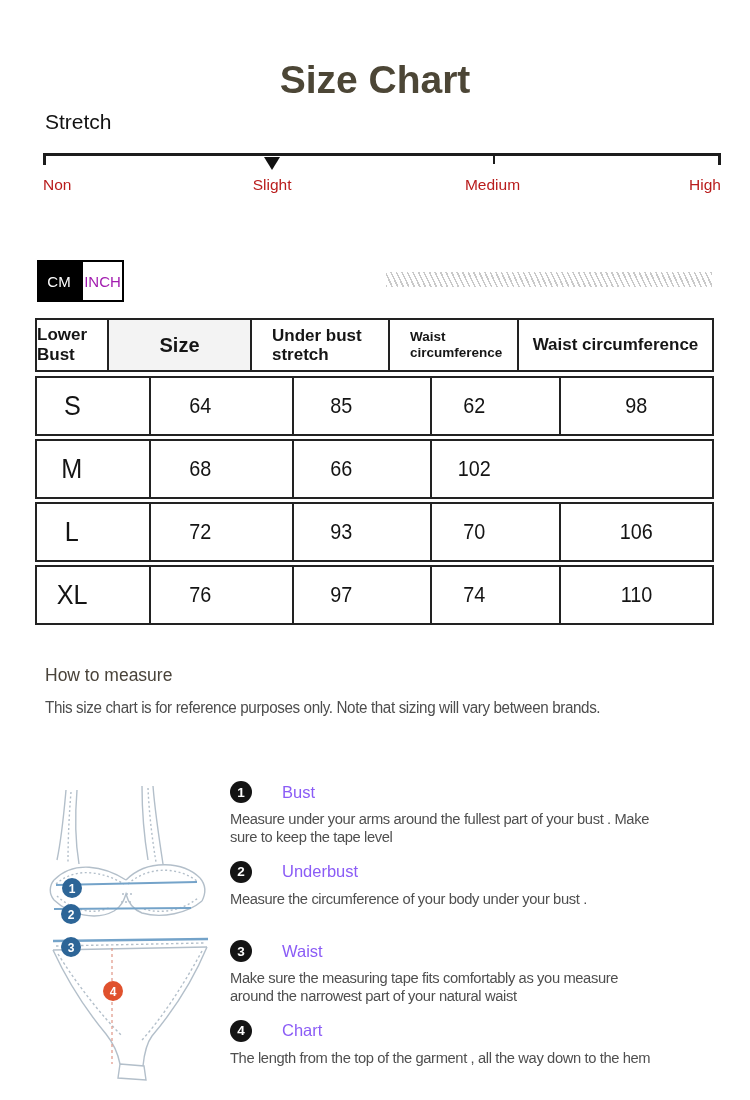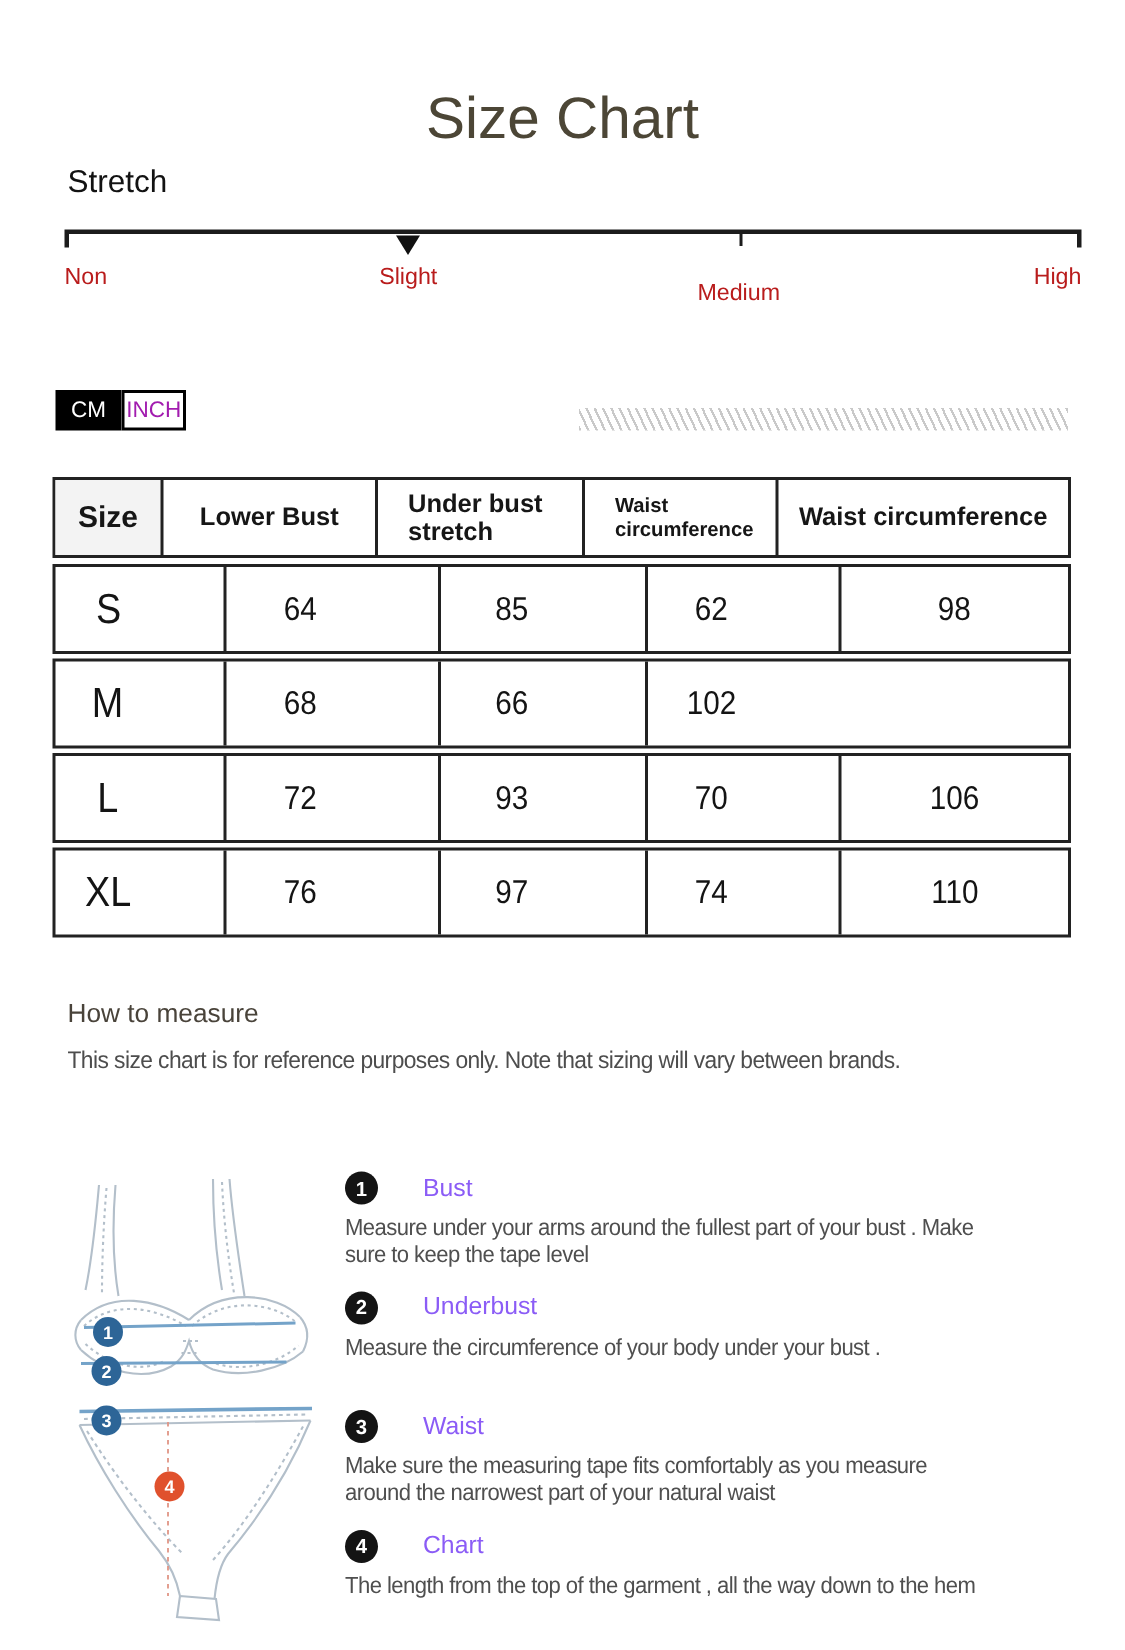--- a/index.html
+++ b/index.html
@@ -1,43 +1,43 @@
 <!DOCTYPE html>
 <html><head>
 <meta charset="utf-8">
 <style>
   html,body{margin:0;padding:0;background:#ffffff;}
   .page{position:relative;width:750px;height:1100px;background:#fff;overflow:hidden;
         font-family:"Liberation Sans", sans-serif;color:#1a1a1a;}
 
   
   .title{position:absolute;top:58px;left:0;right:0;text-align:center;
-         font-size:39px;font-weight:400;color:#4c4636;}
+         font-size:39px;font-weight:700;color:#4c4636;}
 
   
   .stretch-label{position:absolute;left:45px;top:110px;font-size:21px;color:#121212;text-align:center;}
 
   
   .scale{position:absolute;left:43px;top:153px;width:678px;height:14px;border-top:3px solid #1c1c1c;}
   .scale .tick{position:absolute;top:0;width:3px;height:9px;background:#1c1c1c;}
   .scale .tick.left{left:0;}
   .scale .tick.right{right:0;}
   .scale .tick.medium{left:66.3%;width:2px;height:8px;}
   .scale .tri{position:absolute;left:33.8%;top:1px;transform:translateX(-50%);
         width:0;height:0;border-left:8px solid transparent;border-right:8px solid transparent;
         border-top:13px solid #111;}
   .scale-labels{position:absolute;left:43px;top:176px;width:678px;height:20px;font-size:15.5px;color:#b91c1c;}
   .scale-labels span{position:absolute;top:0;}
   .lab-non{left:0;}
   .lab-slight{left:33.8%;transform:translateX(-50%);}
-  .lab-medium{left:66.3%;transform:translateX(-50%);margin-top:11px;}
+  .lab-medium{left:66.3%;transform:translateX(-50%);}
   .lab-high{right:0;}
 
   
-  .unit-toggle{position:absolute;left:37px;top:260px;display:flex;height:27px;}
+  .unit-toggle{position:absolute;left:37px;top:260px;display:flex;height:42px;}
   .unit-btn{display:flex;align-items:center;justify-content:center;font-size:15px;box-sizing:border-box;}
   .unit-cm{width:44px;background:#000;color:#fff;}
   .unit-inch{width:43px;background:#fff;color:#a21caf;border:2px solid #000;}
 
   
   .hatch{position:absolute;left:386px;top:272px;width:326px;height:15px;
          background:repeating-linear-gradient(65deg,#c9c9c9 0px,#c9c9c9 1.5px,transparent 1.5px,transparent 5px);}
 
   
   .size-table{position:absolute;left:35px;top:318px;width:679px;}
@@ -97,22 +97,22 @@
 
   <div class="unit-toggle">
     <div class="unit-btn unit-cm">CM</div>
     <div class="unit-btn unit-inch">INCH</div>
   </div>
 
   <div class="hatch"></div>
 
   <div class="size-table">
     <div class="t-row header">
+      <div class="t-cell h-std">Lower Bust</div>
       <div class="t-cell h-size">Size</div>
-      <div class="t-cell h-std">Lower Bust</div>
       <div class="t-cell h-std h-left">Under bust stretch</div>
       <div class="t-cell h-small">Waist circumference</div>
       <div class="t-cell h-std">Waist circumference</div>
     </div>
 
     <div class="t-row data">
       <div class="t-cell c-size">
           <span class="cond">S</span>
         </div>
       <div class="t-cell c-val">

